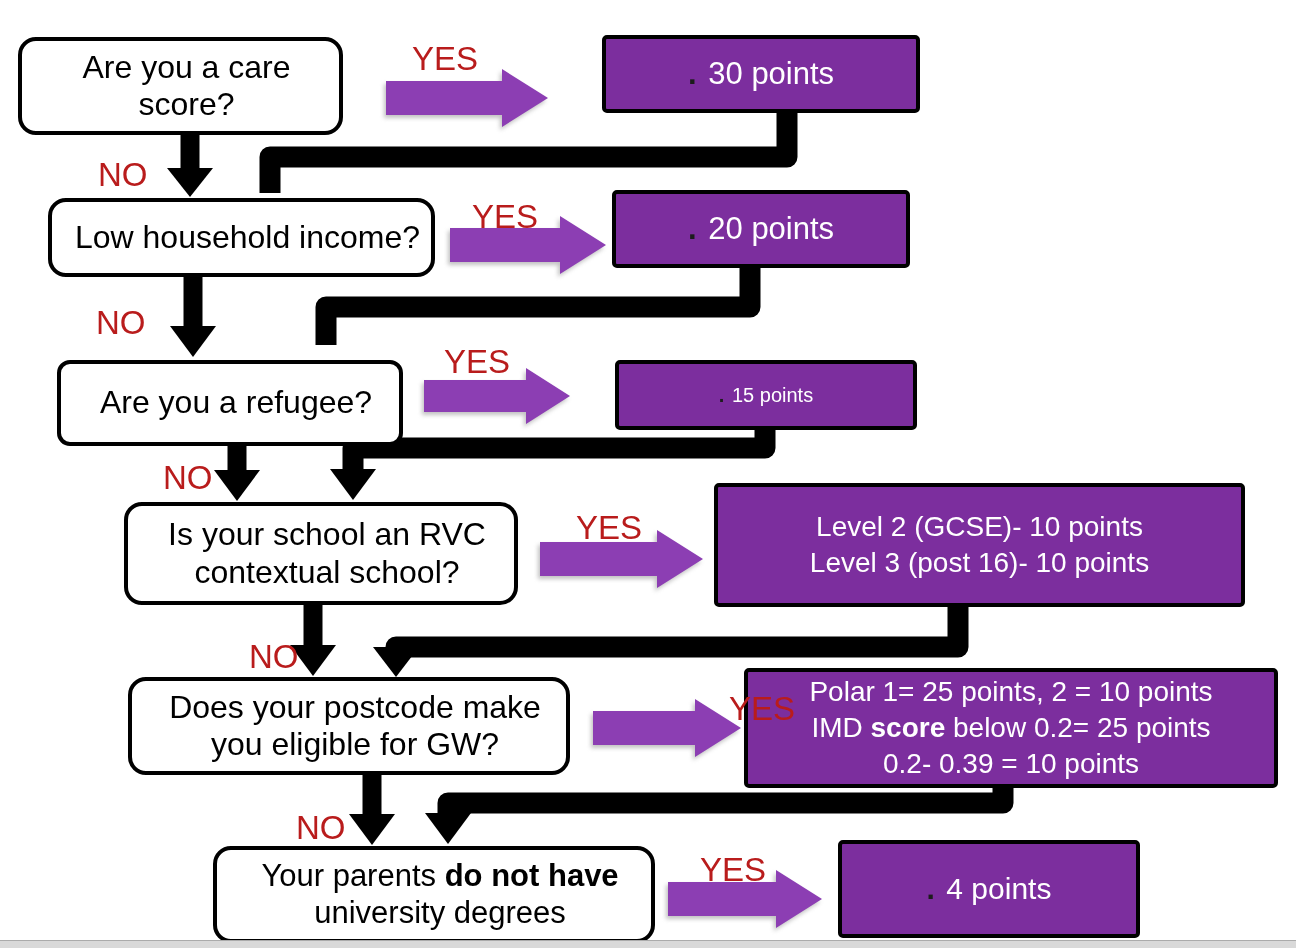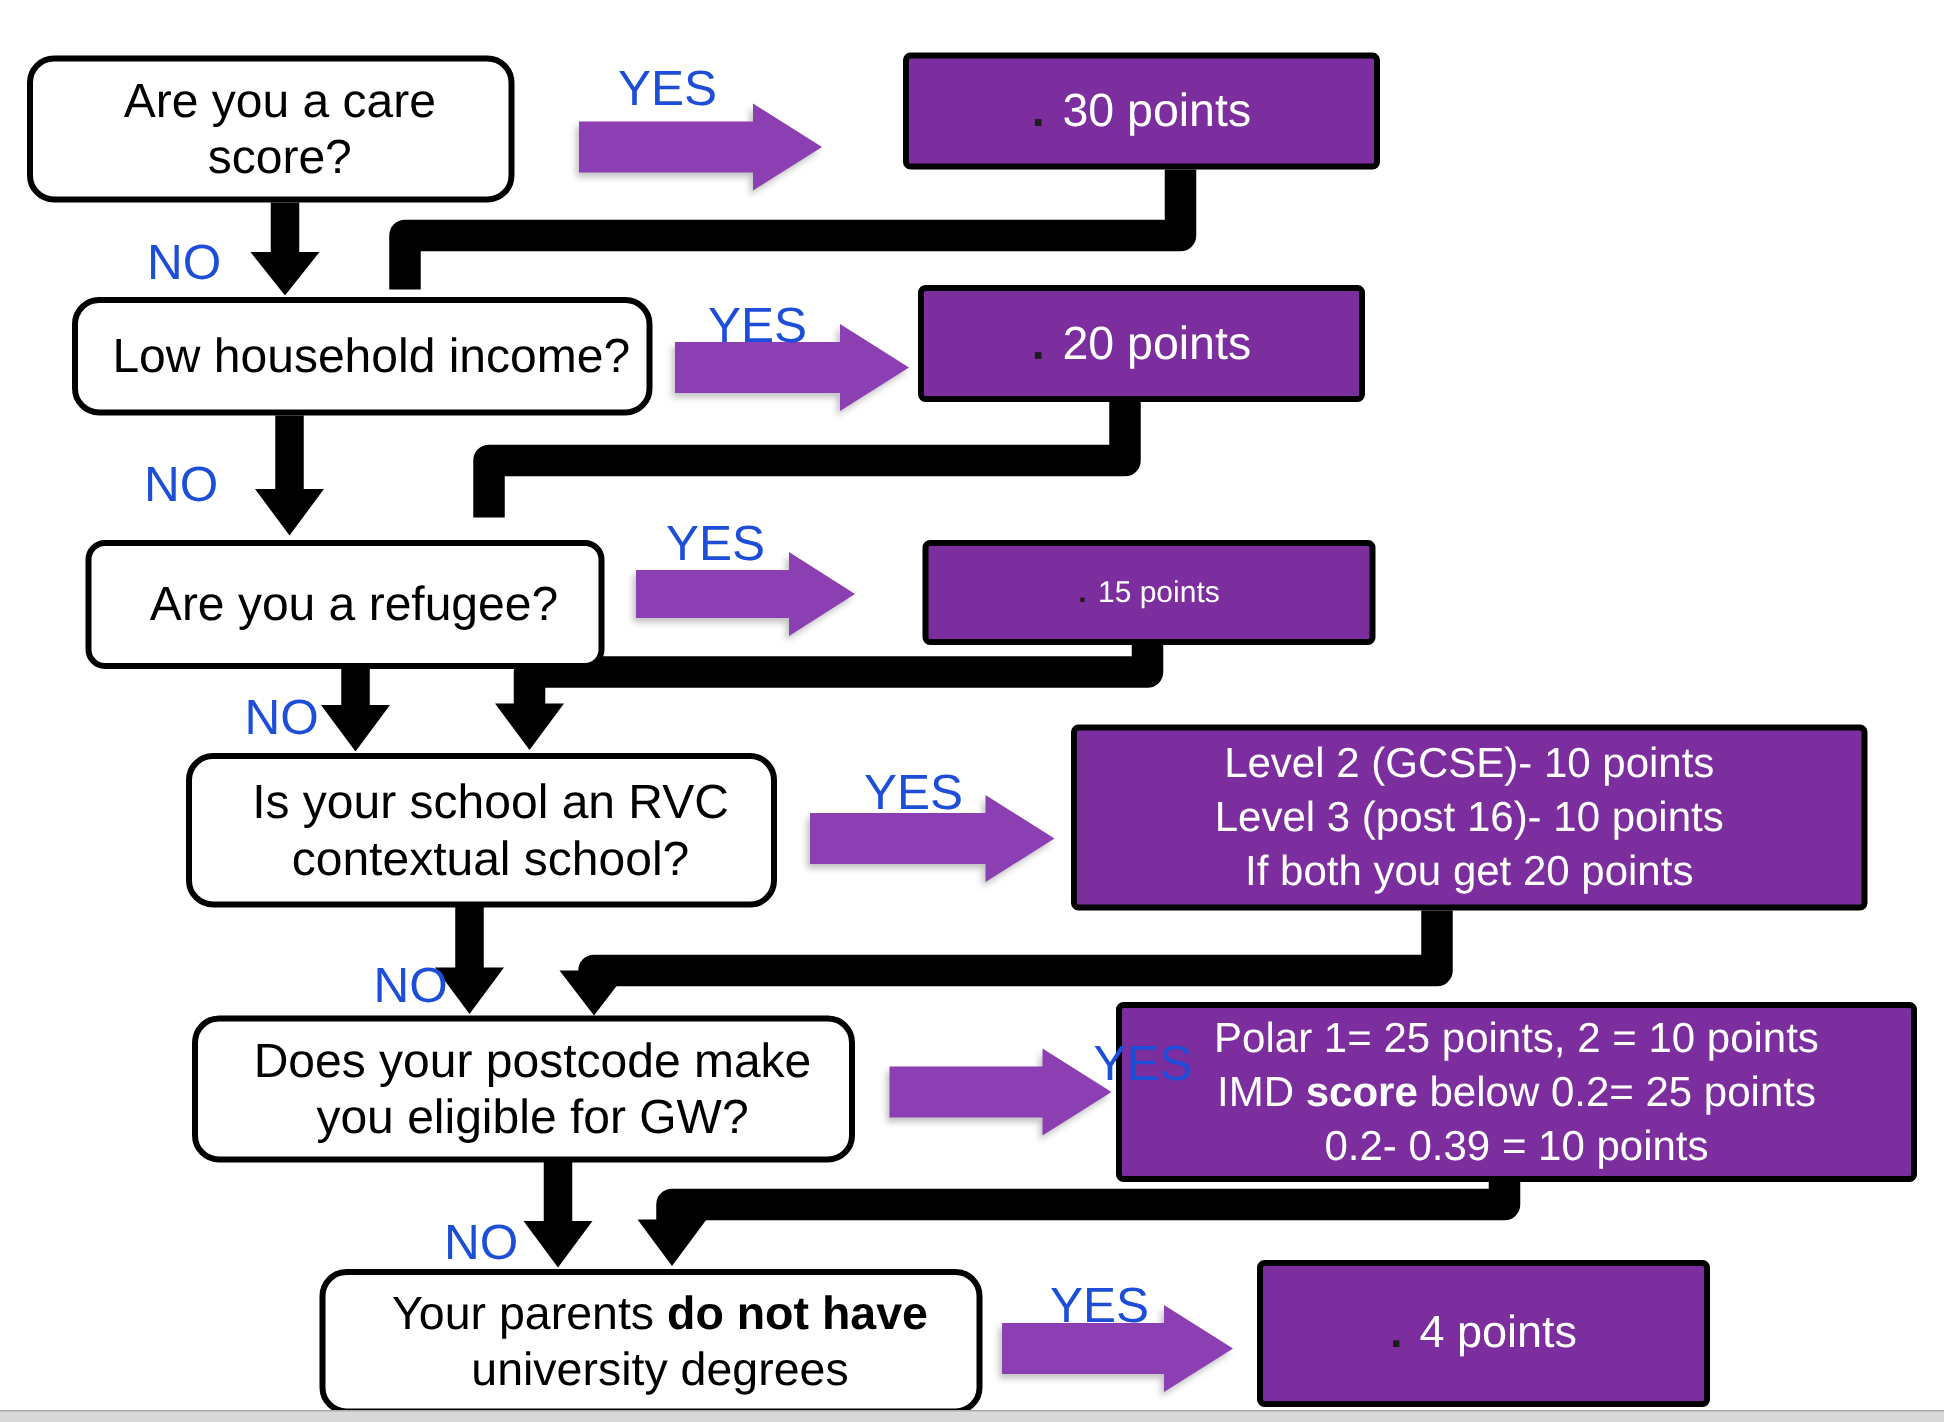--- a/index.html
+++ b/index.html
@@ -22,21 +22,21 @@
   .qbox .ql{white-space:nowrap;}
   
   .rbox{
     position:absolute;z-index:2;background:var(--purple-box,#7C2E9E);border:4px solid #000;border-radius:5px;
     display:flex;flex-direction:column;align-items:center;justify-content:center;
     text-align:center;color:#fff;font-size:31px;line-height:1.2;
   }
   .rbox.multi{font-size:28px;line-height:1.28;}
   .rbox .dot{color:#1c1c1c;margin-right:0.38em;font-weight:700;}
   
-  .lbl{position:absolute;z-index:3;color:#1d4ed8;font-size:33px;line-height:1;white-space:nowrap;}
+  .lbl{position:absolute;z-index:3;color:#b91c1c;font-size:33px;line-height:1;white-space:nowrap;}
   
   .yes-arrow{position:absolute;left:0;top:0;width:1296px;height:948px;z-index:1;
     filter:drop-shadow(-2px 3px 2px rgba(120,120,120,0.45));}
   .yes-arrow polygon{fill:var(--arrow-purple,#8C3EB3);}
   
   .bottom-bar{position:absolute;left:0;top:940px;width:1296px;height:8px;
     background:var(--bottom-bar,#d9d9d9);border-top:1px solid #ababab;z-index:4;}
   b{font-weight:700;}
 </style>
 </head>
@@ -136,21 +136,20 @@
 
   <div class="qbox" style="left:124px;top:502px;width:394px;height:103px;">
     <div class="ql">Is your school an RVC</div>
     <div class="ql">contextual school?</div>
   </div>
   <div class="lbl" style="left:576px;top:511px;">YES</div>
   <div class="lbl" style="left:249px;top:640px;">NO</div>
   <div class="rbox multi" style="left:714px;top:483px;width:531px;height:124px;">
     <div>Level 2 (GCSE)- 10 points</div>
     <div>Level 3 (post 16)- 10 points</div>
-    <div>If both you get 20 points</div>
   </div>
 
   <div class="qbox" style="left:128px;top:677px;width:442px;height:98px;text-align:center;">
     <div class="ql">Does your postcode make</div>
     <div class="ql">you eligible for GW?</div>
   </div>
   <div class="lbl" style="left:729px;top:692px;">YES</div>
   <div class="lbl" style="left:296px;top:811px;">NO</div>
   <div class="rbox multi" style="left:744px;top:668px;width:534px;height:120px;">
     <div>Polar 1= 25 points, 2 = 10 points</div>

